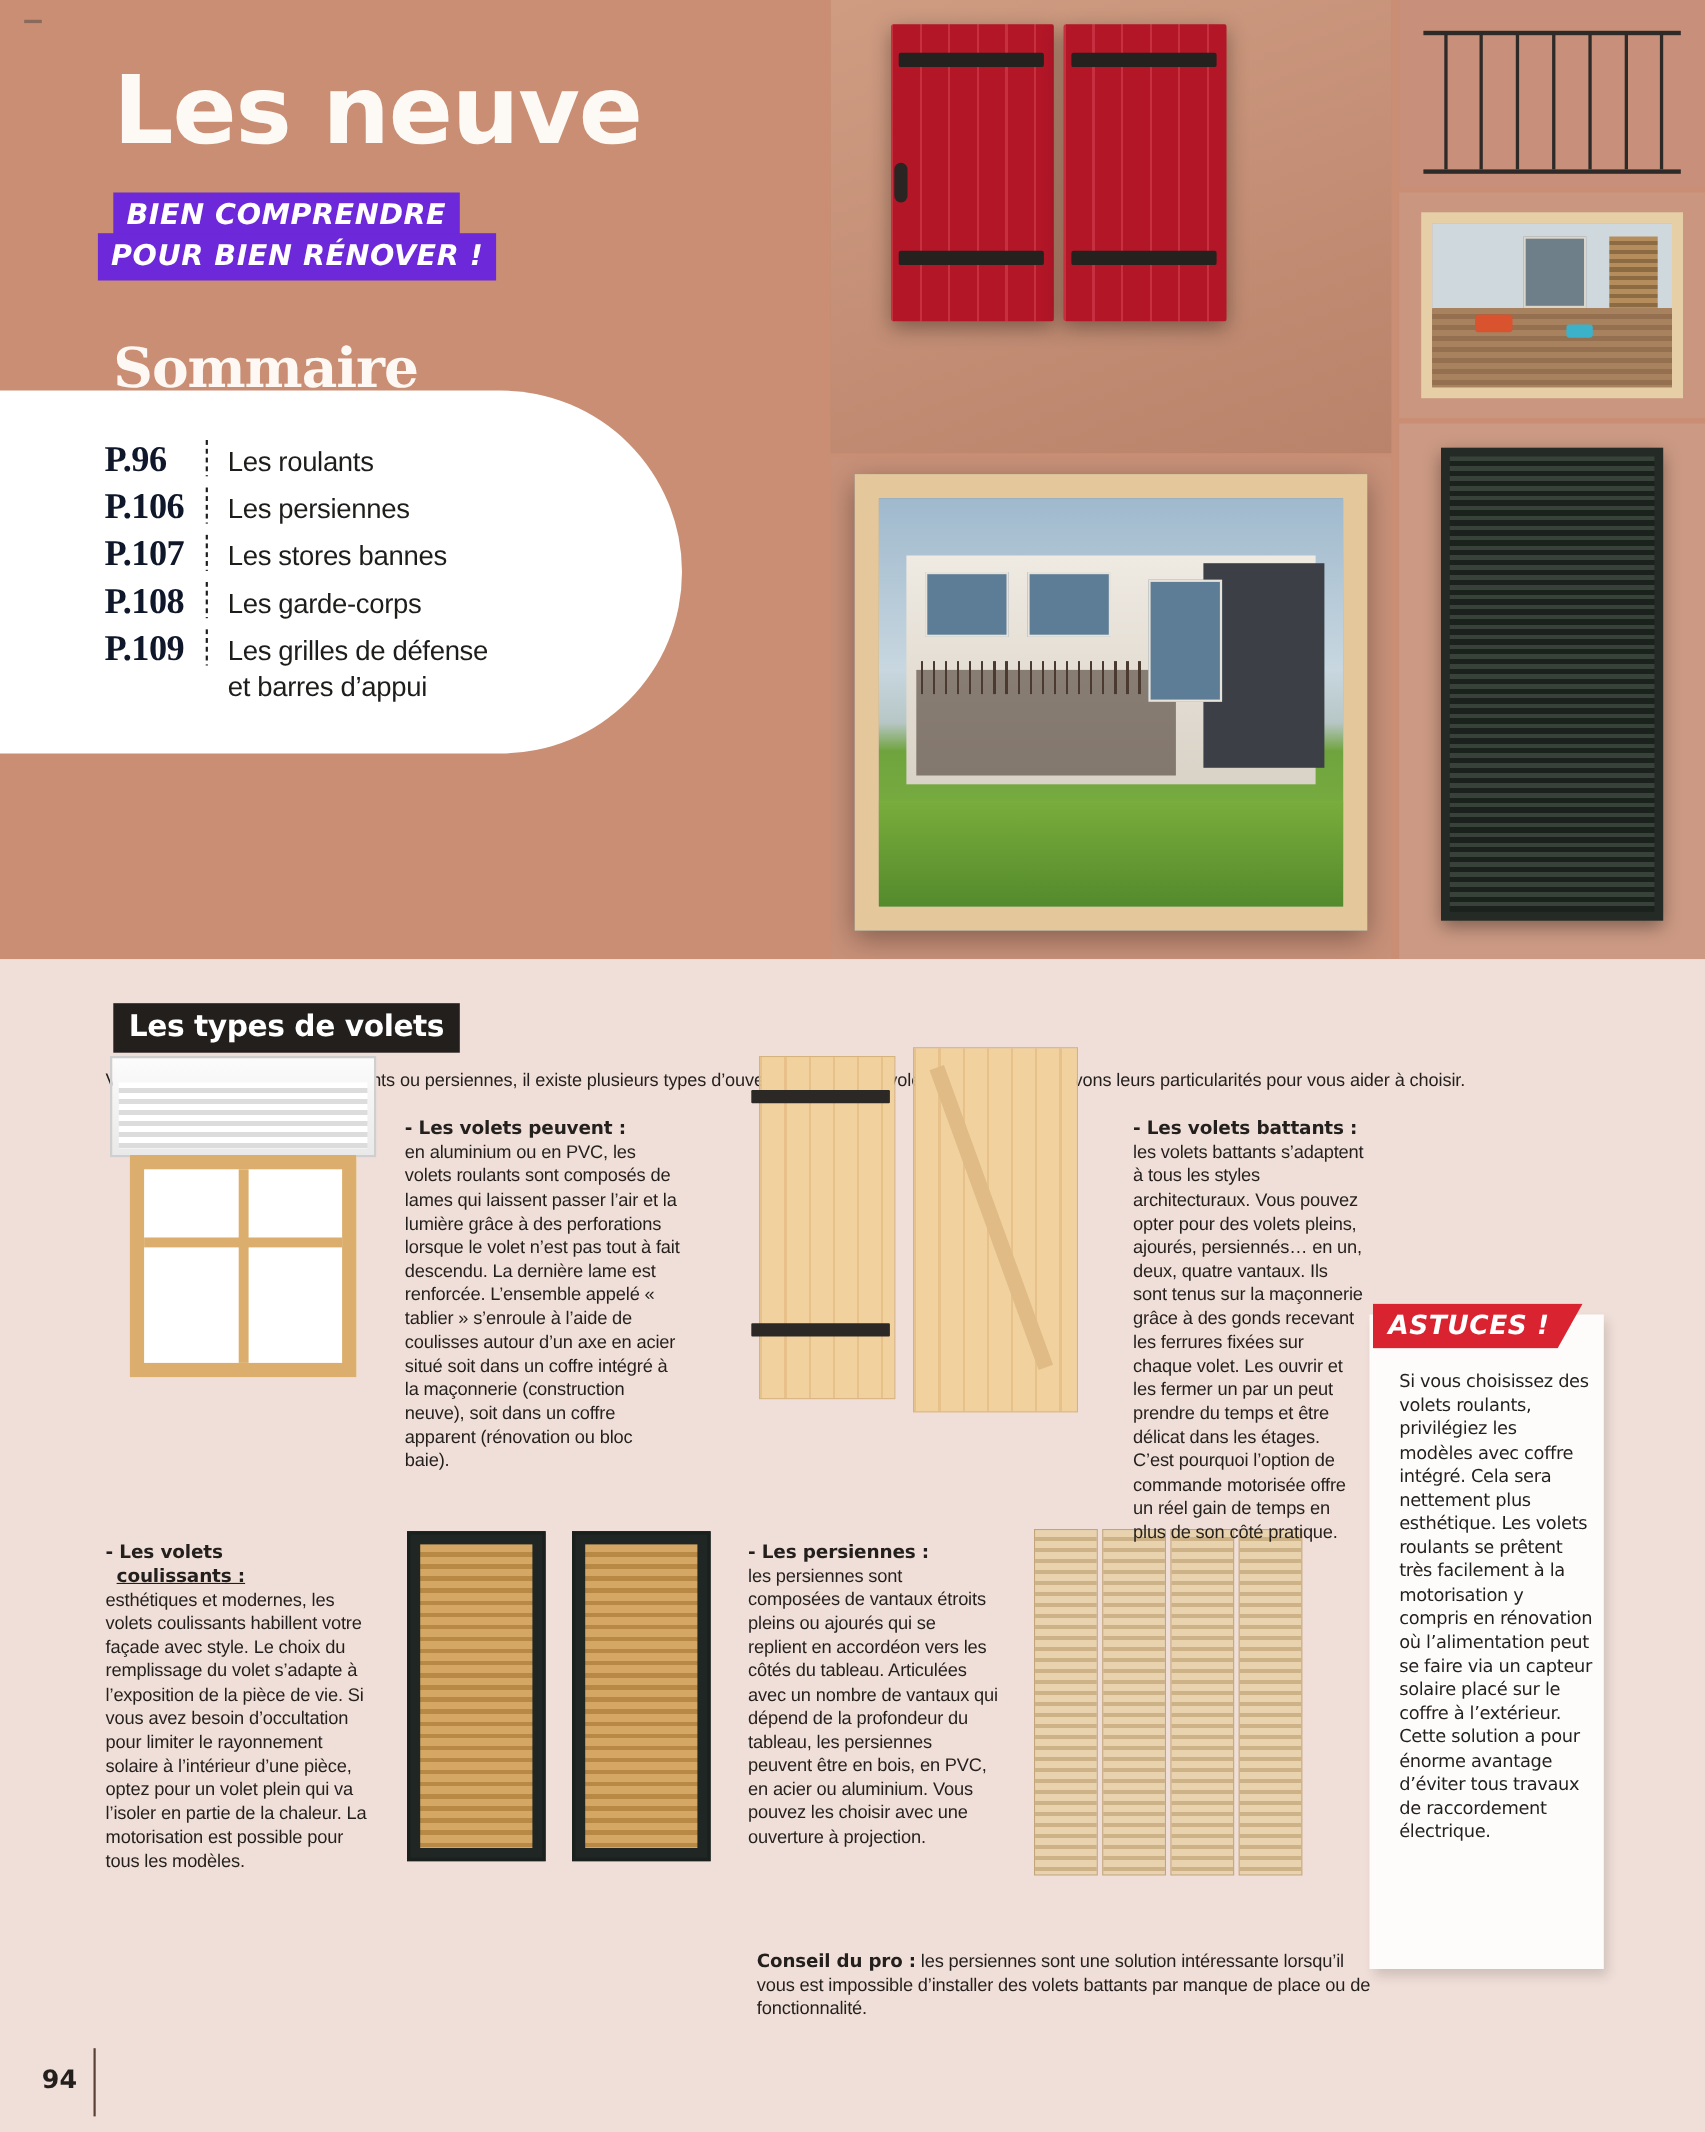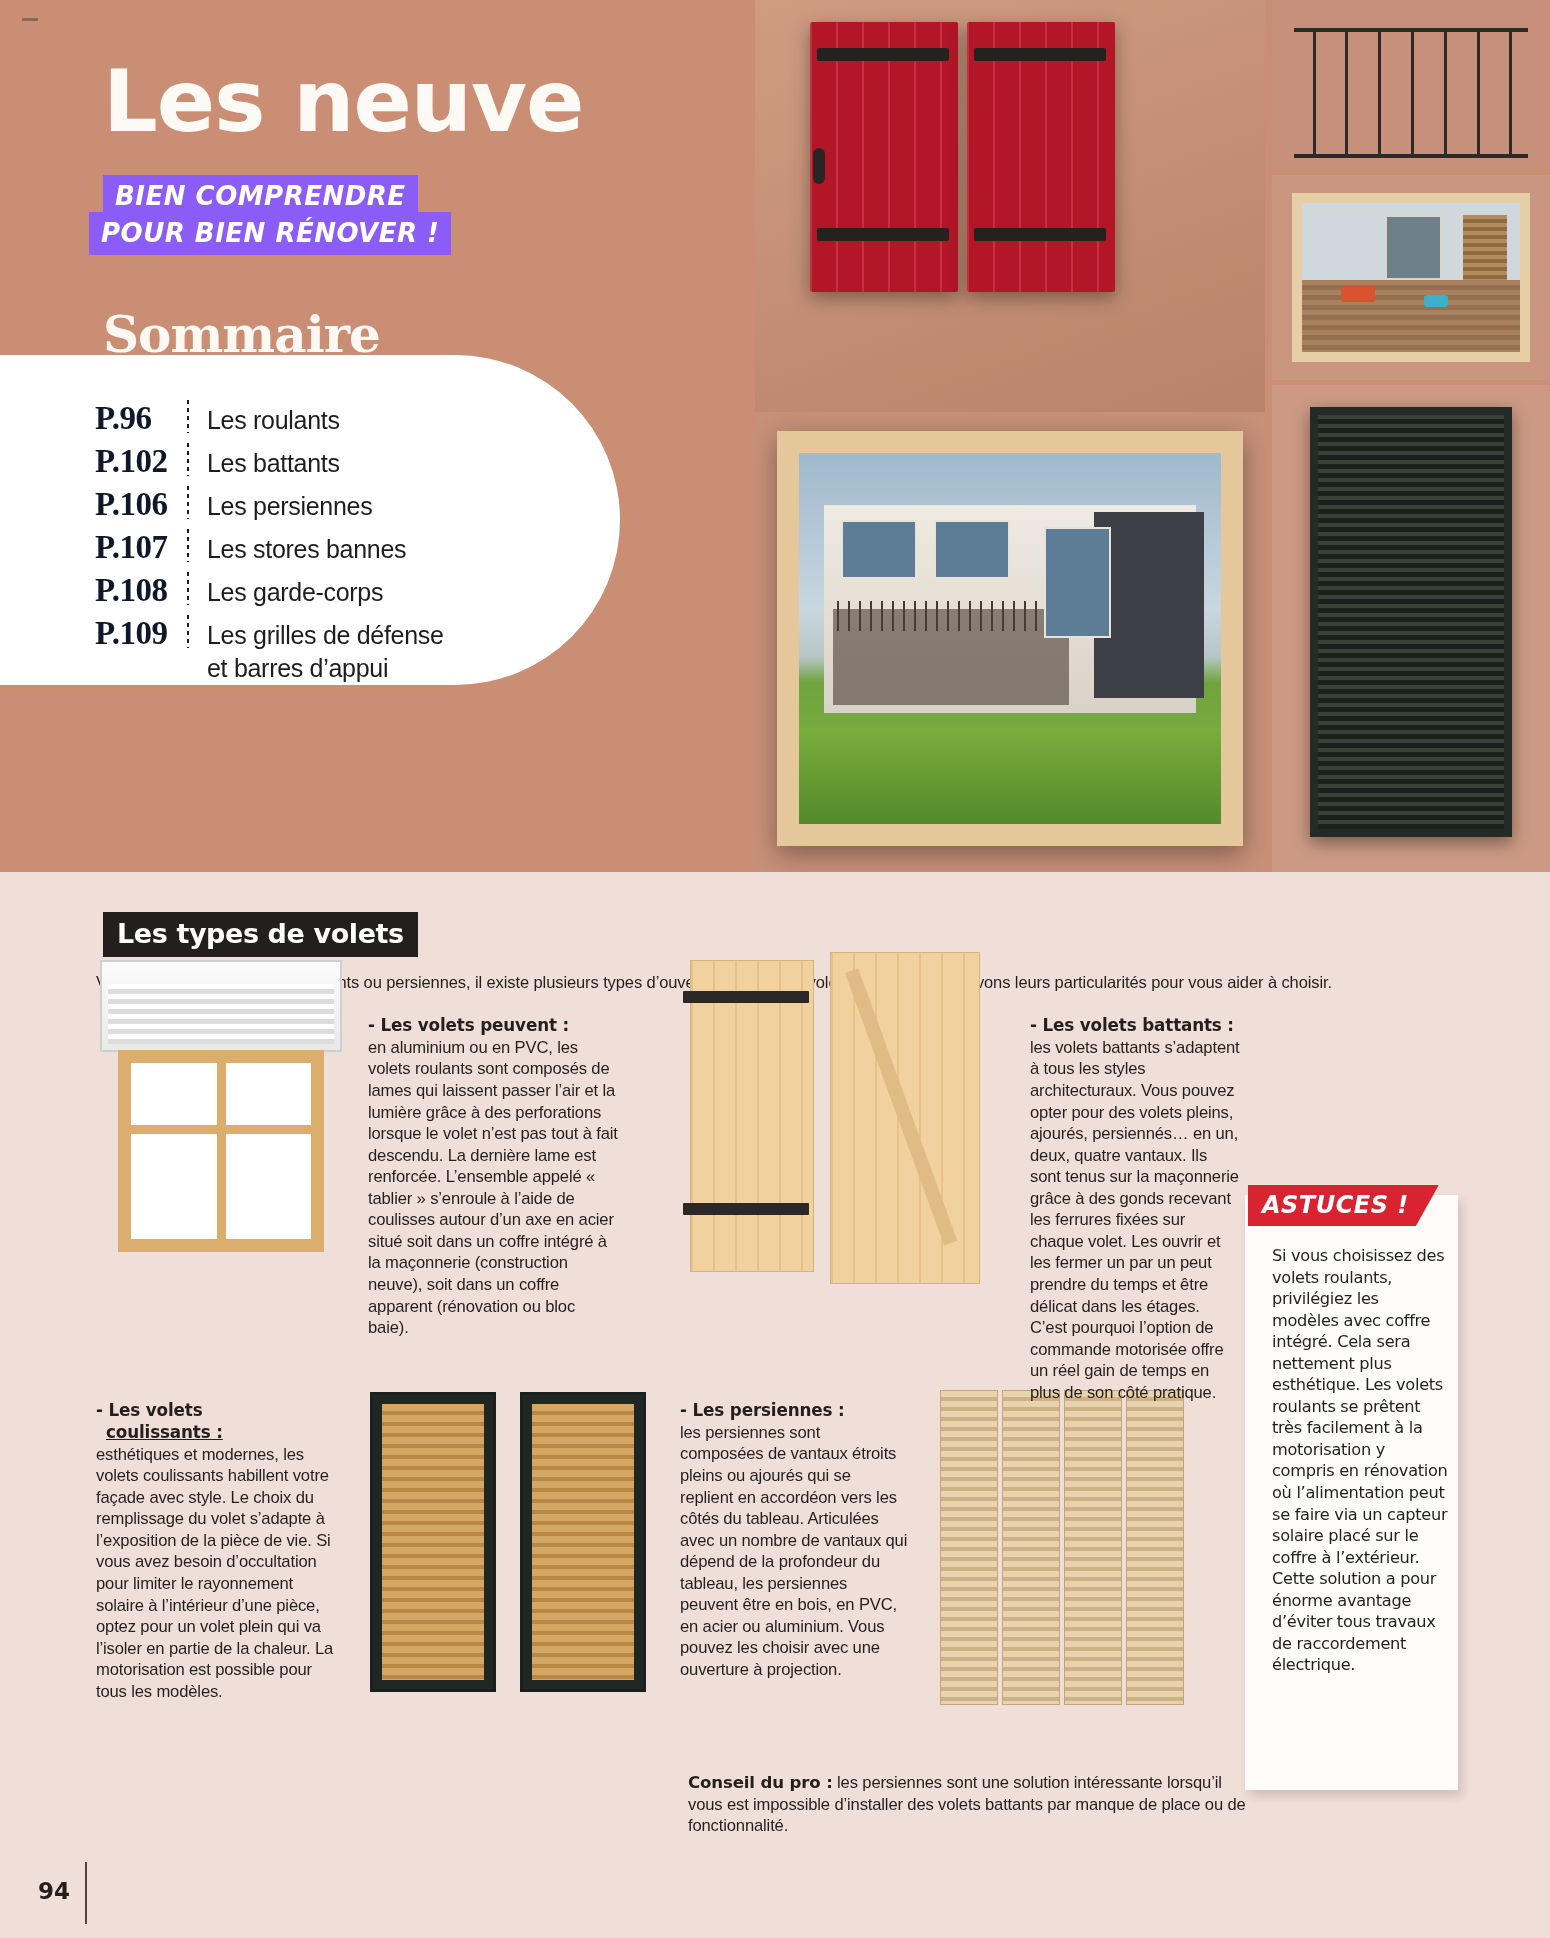--- a/index.html
+++ b/index.html
@@ -22,21 +22,21 @@
   }
 
   .title {
     position: absolute; left: 103px; top: 58px;
     font-size: 86px; font-weight: 800; color: #fdfaf6;
     letter-spacing: -1px; line-height: 1;
     font-family: "DejaVu Sans", sans-serif;
   }
   .sub-line {
     position: absolute;
-    background: #8b5cf6; color: #ffffff;
+    background: #6d28d9; color: #ffffff;
     font-style: italic; font-weight: 800;
     font-size: 26px; letter-spacing: 0.5px;
     padding: 6px 12px 7px 12px;
     font-family: "DejaVu Sans", sans-serif;
     white-space: nowrap;
   }
   .sub1 { left: 103px; top: 175px; }
   .sub2 { left: 89px; top: 212px; }
 
   .sommaire-word {
@@ -216,25 +216,20 @@
 
   <div class="sommaire-panel"></div>
 
   <div class="toc">
     <div class="toc-row">
       <span class="toc-page">P.96</span>
       <span class="toc-sep"></span>
       <span class="toc-label">Les roulants</span>
     </div>
     <div class="toc-row">
-      <span class="toc-page">P.102</span>
-      <span class="toc-sep"></span>
-      <span class="toc-label">Les battants</span>
-    </div>
-    <div class="toc-row">
       <span class="toc-page">P.106</span>
       <span class="toc-sep"></span>
       <span class="toc-label">Les persiennes</span>
     </div>
     <div class="toc-row">
       <span class="toc-page">P.107</span>
       <span class="toc-sep"></span>
       <span class="toc-label">Les stores bannes</span>
     </div>
     <div class="toc-row">

